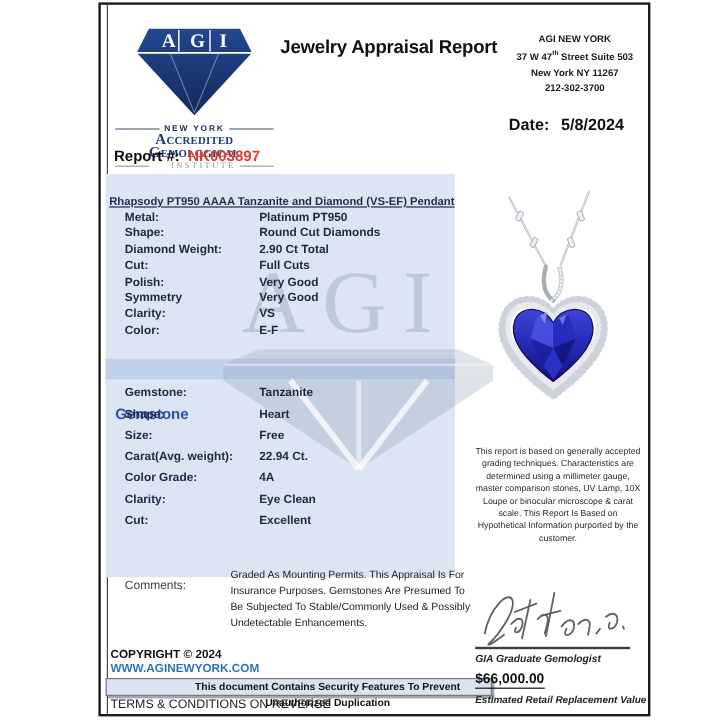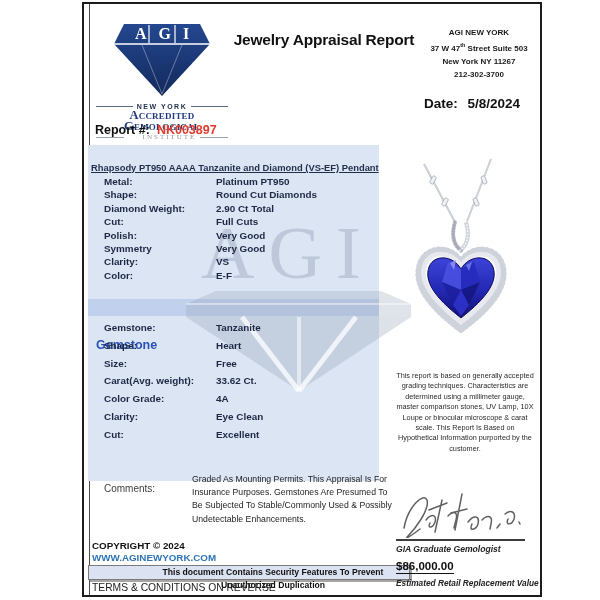--- a/index.html
+++ b/index.html
@@ -176,21 +176,21 @@
       <div class="prow" style="top:194.8px">
           <span class="lbl">Shape:</span>
           <span class="val">Heart</span>
         </div>
       <div class="prow" style="top:212.6px">
           <span class="lbl">Size:</span>
           <span class="val">Free</span>
         </div>
       <div class="prow" style="top:230.4px">
           <span class="lbl">Carat(Avg. weight):</span>
-          <span class="val">33.62 Ct.</span>
+          <span class="val">22.94 Ct.</span>
         </div>
       <div class="prow" style="top:248.2px">
           <span class="lbl">Color Grade:</span>
           <span class="val">4A</span>
         </div>
       <div class="prow" style="top:266px">
           <span class="lbl">Clarity:</span>
           <span class="val">Eye Clean</span>
         </div>
       <div class="prow" style="top:283.8px">
@@ -254,16 +254,16 @@
         <path d="M66,8 L59,44 M55,27 L71,23"></path>
         <path d="M72,36 C78,28 84,30 82,38 C80,44 72,46 76,38"></path>
         <path d="M86,34 C92,28 97,30 95,38 L94,43"></path>
         <path d="M101,42 L104,38"></path>
         <path d="M109,28 C115,23 120,26 118,33 C116,39 109,40 112,33"></path>
         <path d="M123,36 L124,38"></path>
       </g>
     </svg>
     <div class="abs sigline z2"></div>
     <div class="abs signer z2">GIA Graduate Gemologist</div>
-    <div class="abs value z2">$86,000.00</div>
+    <div class="abs value z2">$66,000.00</div>
     <div class="abs value-caption z2">Estimated Retail Replacement Value</div>
   </div>
 </div>
 
 </body></html>

